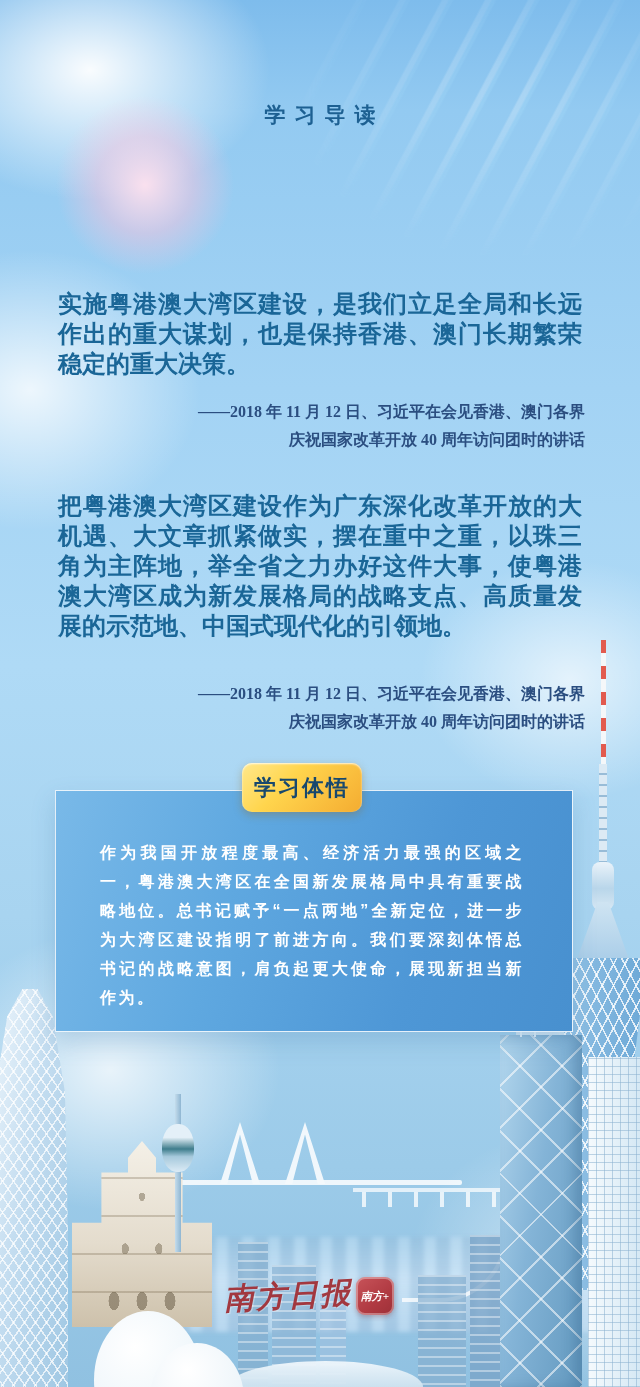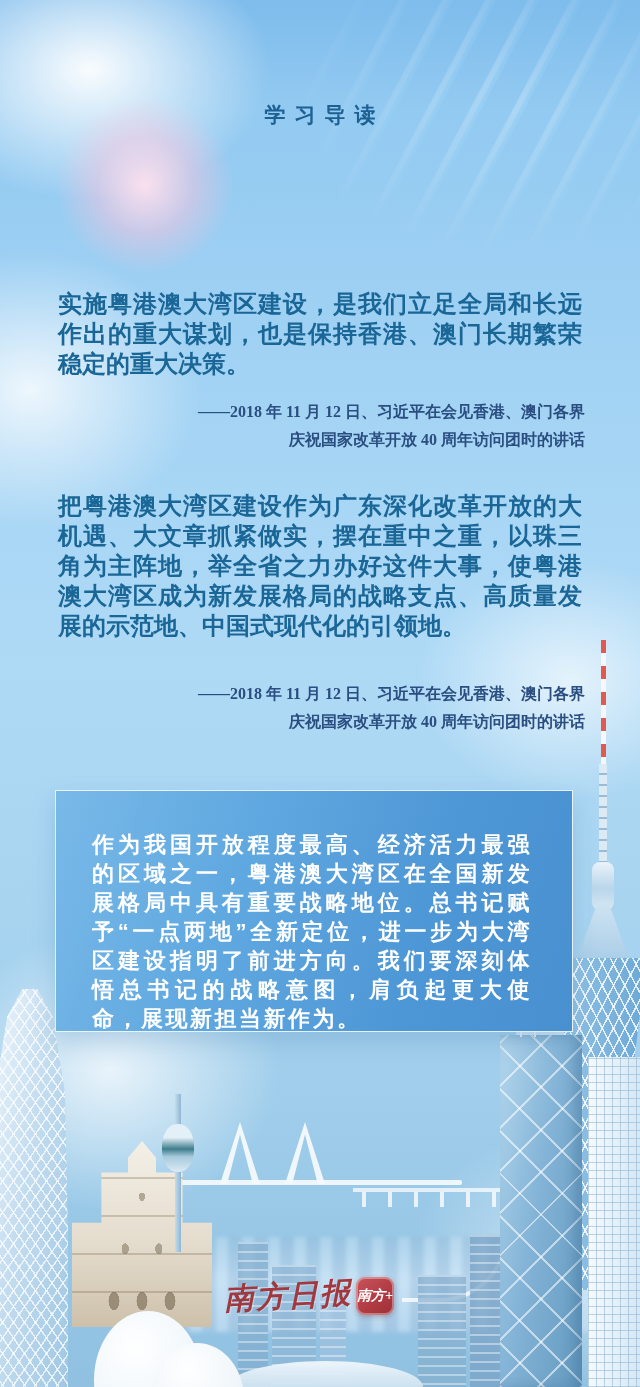--- a/index.html
+++ b/index.html
@@ -133,38 +133,38 @@
   .quote-source{position:absolute;width:585px;text-align:right;
     font-family:"Liberation Serif","DejaVu Serif",serif;font-weight:bold;
     font-size:16px;line-height:28px;color:#2b4e80;}
   .quote-source.s1{top:398px;}
   .quote-source.s2{top:680px;}
   
   .insight-card{position:absolute;left:55px;top:790px;width:518px;height:242px;box-sizing:border-box;
     border:1px solid rgba(255,255,255,.85);
     background:linear-gradient(108deg,#79b9e8 0%,#5fa8e0 35%,#4e97d6 70%,#4890cf 100%);
     box-shadow:0 10px 22px rgba(60,120,170,.22);}
-  .insight-text{margin:0;padding:39px 40px 0 36px;
-    font-size:22px;line-height:29px;font-weight:bold;color:#ffffff;
+  .insight-text{margin:8px;padding:39px 40px 0 36px;
+    font-size:16px;line-height:29px;font-weight:bold;color:#ffffff;
     letter-spacing:2.5px;text-align:justify;}
   .insight-badge{position:absolute;left:242px;top:763px;width:120px;height:49px;
     line-height:49px;text-align:center;border-radius:10px;
     background:linear-gradient(135deg,#ffe88c 0%,#ffd54d 38%,#f8b93a 80%,#f3ac31 100%);
     color:#17486e;font-size:22px;font-weight:900;letter-spacing:2px;
     box-shadow:0 3px 8px rgba(150,100,20,.35),inset 0 1px 2px rgba(255,255,255,.85);}
   
   .daily-logo{position:absolute;left:224px;top:1276px;width:128px;
     font-family:"Liberation Serif","DejaVu Serif",serif;font-style:italic;font-weight:900;
     font-size:30px;color:#a2383f;letter-spacing:2px;transform:rotate(-3deg);
     text-shadow:1px 1px 0 rgba(255,255,255,.3);}
   .plus-badge{position:absolute;left:356px;top:1277px;width:38px;height:38px;border-radius:9px;
     background:linear-gradient(140deg,#c8545a 0%,#b03a42 60%,#9c3038 100%);
     box-shadow:inset 0 0 0 2px rgba(255,255,255,.35),0 2px 5px rgba(120,40,40,.3);
     color:#fff;font-family:"Liberation Serif","DejaVu Serif",serif;font-style:italic;font-weight:bold;
-    font-size:14px;display:flex;align-items:center;justify-content:center;}
+    font-size:11px;display:flex;align-items:center;justify-content:center;}
 </style>
 </head>
 <body>
 
 <div class="poster">
 
   <div class="layer cloud c1"></div>
   <div class="layer cloud c2"></div>
   <div class="layer cloud c3"></div>
   <div class="layer cloud c4"></div>
@@ -241,19 +241,20 @@
 
   <p class="quote-text q2">把粤港澳大湾区建设作为广东深化改革开放的大机遇、大文章抓紧做实，摆在重中之重，以珠三角为主阵地，举全省之力办好这件大事，使粤港澳大湾区成为新发展格局的战略支点、高质量发展的示范地、中国式现代化的引领地。</p>
   <div class="quote-source s2">
     <div>——2018 年 11 月 12 日、习近平在会见香港、澳门各界</div>
     <div>庆祝国家改革开放 40 周年访问团时的讲话</div>
   </div>
 
   <div class="insight-card">
     <p class="insight-text">作为我国开放程度最高、经济活力最强的区域之一，粤港澳大湾区在全国新发展格局中具有重要战略地位。总书记赋予“一点两地”全新定位，进一步为大湾区建设指明了前进方向。我们要深刻体悟总书记的战略意图，肩负起更大使命，展现新担当新作为。</p>
   </div>
+  <div class="insight-badge">学习体悟</div>
 
   <div class="daily-logo">南方日报</div>
   <div class="plus-badge">
     <span>南方+</span>
   </div>
 
 </div>
 
 </body></html>

